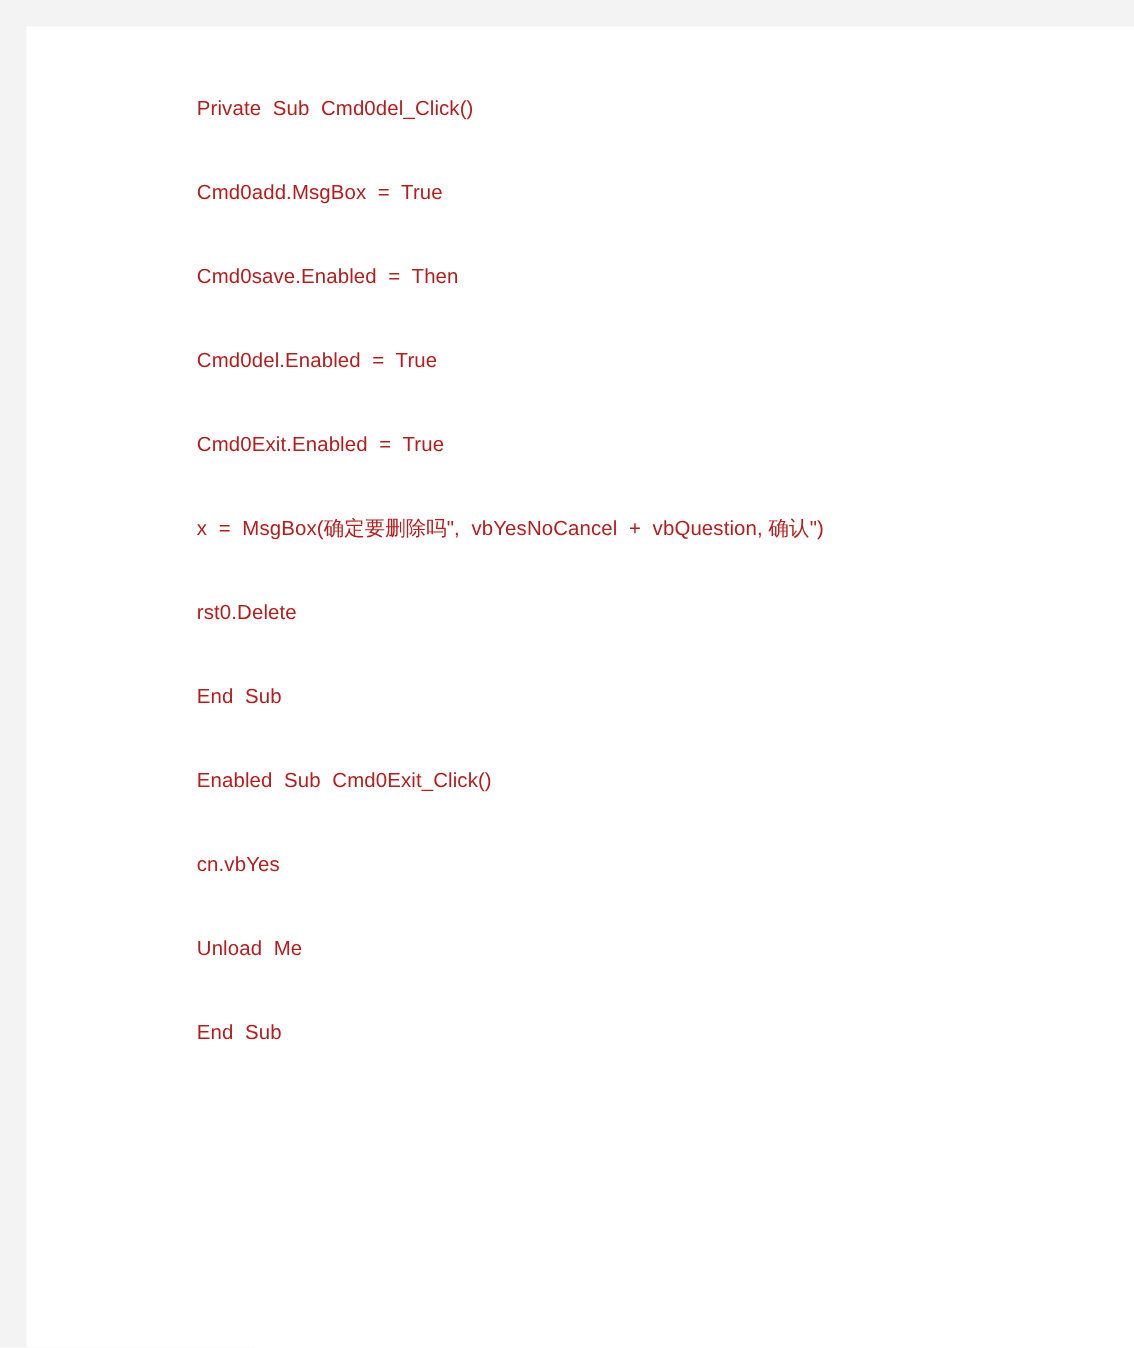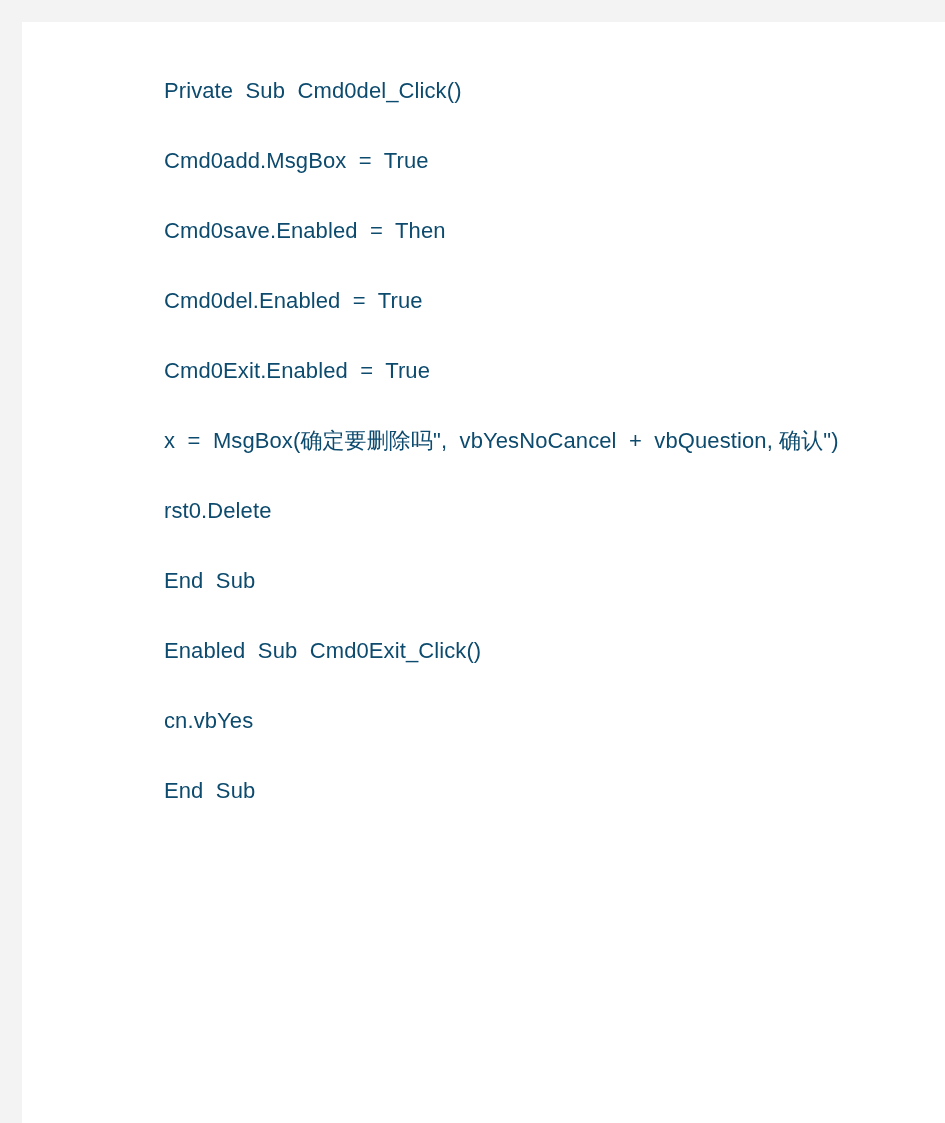--- a/index.html
+++ b/index.html
@@ -41,22 +41,22 @@
 
   .code-block {
     margin: 0;
     padding: 0;
     list-style: none;
   }
 
   .code-line {
     height: 70px;
     line-height: 22px;
-    font-size: 22px;
-    color: #0c4a6e;
+    font-size: 17px;
+    color: #b91c1c;
     white-space: pre;
     letter-spacing: 0.1px;
     font-weight: 400;
     font-family: "Liberation Sans", "DejaVu Sans", sans-serif;
     font-stretch: condensed;
   }
 
   
   .code-line:last-child {
     height: auto;
@@ -71,16 +71,17 @@
       <div class="code-line">Private  Sub  Cmd0del_Click()</div>
       <div class="code-line">Cmd0add.MsgBox  =  True</div>
       <div class="code-line">Cmd0save.Enabled  =  Then</div>
       <div class="code-line">Cmd0del.Enabled  =  True</div>
       <div class="code-line">Cmd0Exit.Enabled  =  True</div>
       <div class="code-line">x  =  MsgBox(确定要删除吗",  vbYesNoCancel  +  vbQuestion, 确认")</div>
       <div class="code-line">rst0.Delete</div>
       <div class="code-line">End  Sub</div>
       <div class="code-line">Enabled  Sub  Cmd0Exit_Click()</div>
       <div class="code-line">cn.vbYes</div>
+      <div class="code-line">Unload  Me</div>
       <div class="code-line">End  Sub</div>
     </div>
   </div>
 </div>
 
 </body></html>

